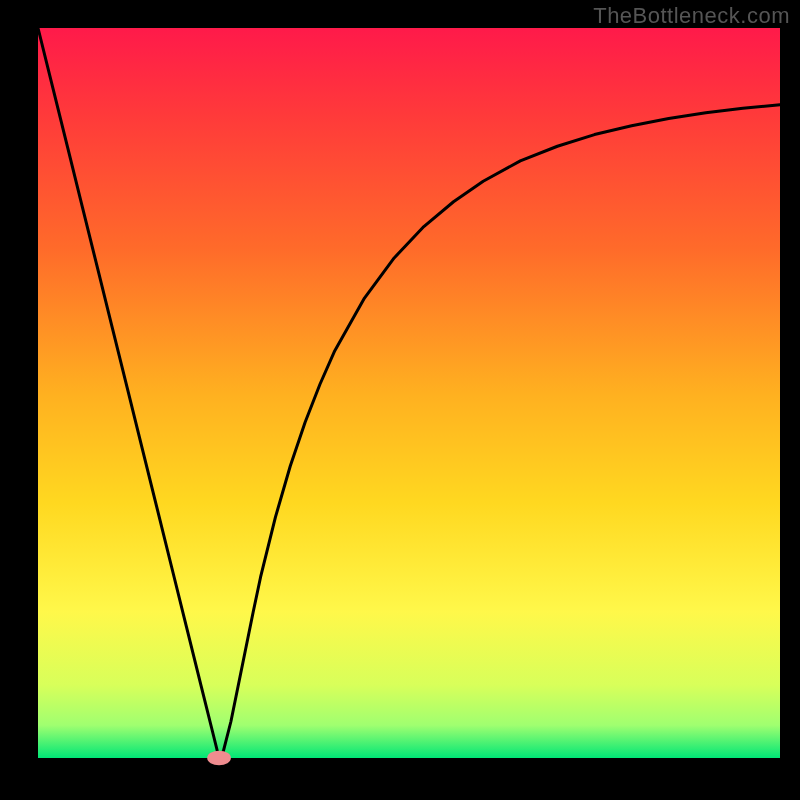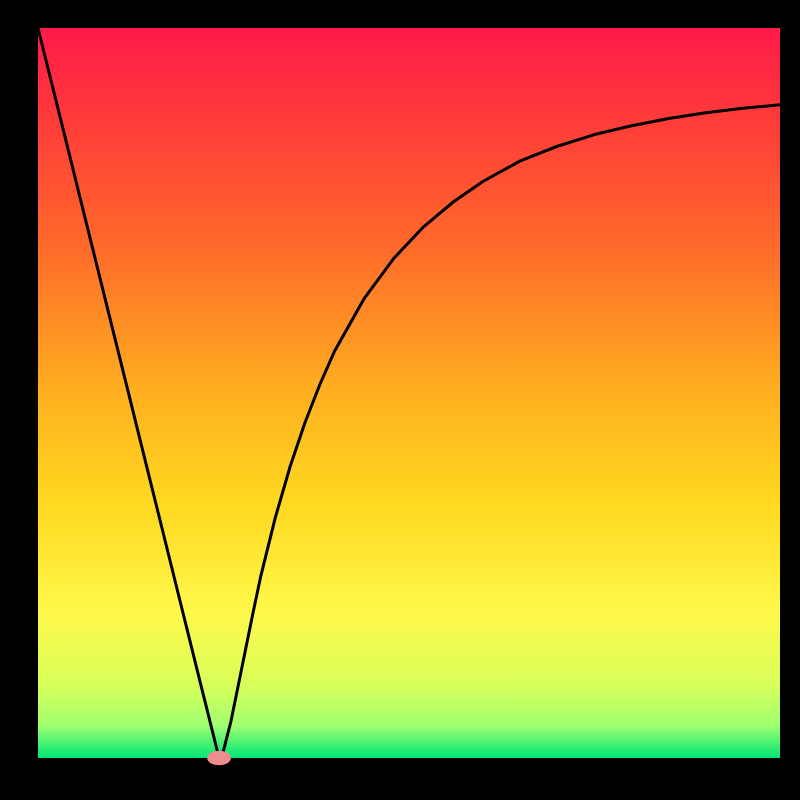--- a/index.html
+++ b/index.html
@@ -28,20 +28,21 @@
   }
   .plot {
     position: absolute;
     display: block;
   }
 </style>
 </head>
 <body>
 <div class="frame">
 
+  <div class="watermark">TheBottleneck.com</div>
 
   <svg class="plot" width="800" height="800" viewBox="0 0 800 800" style="left: 0px; top: 0px;">
       <defs>
         <linearGradient id="bg-grad" x1="0" y1="0" x2="0" y2="1">
           <stop offset="0%" stop-color="#ff1a4a"></stop>
           <stop offset="12%" stop-color="#ff3a3a"></stop>
           <stop offset="30%" stop-color="#ff6a2a"></stop>
           <stop offset="50%" stop-color="#ffb020"></stop>
           <stop offset="65%" stop-color="#ffd820"></stop>
           <stop offset="80%" stop-color="#fff84a"></stop>

